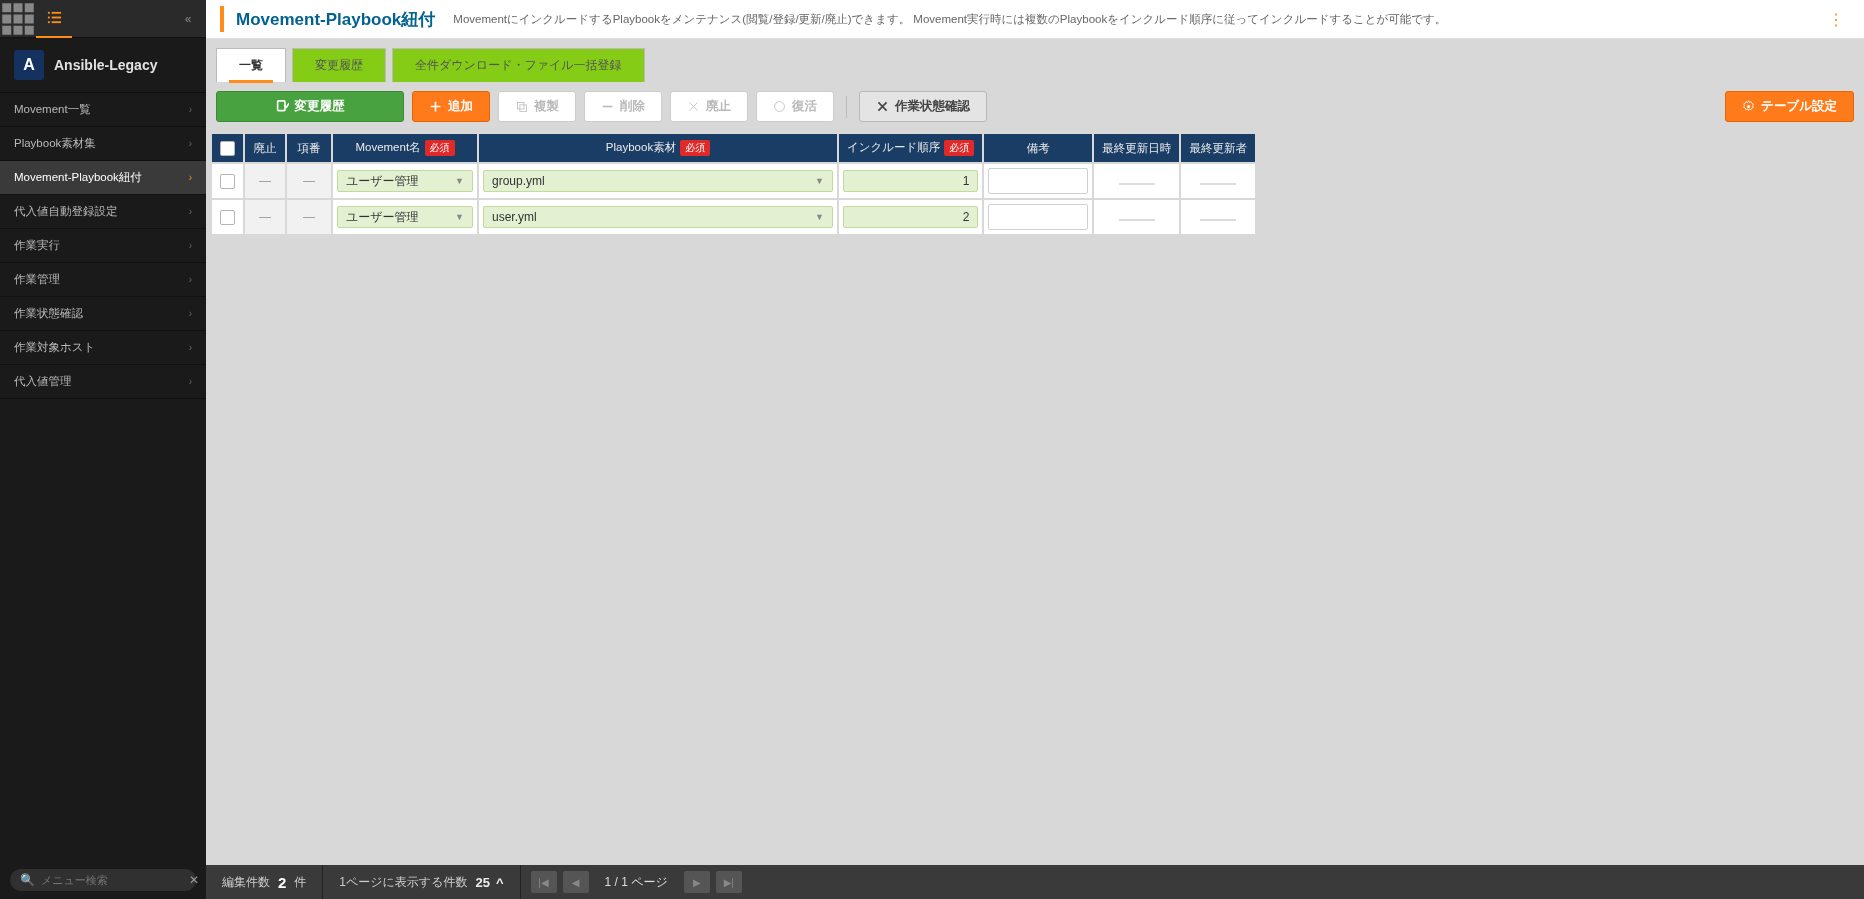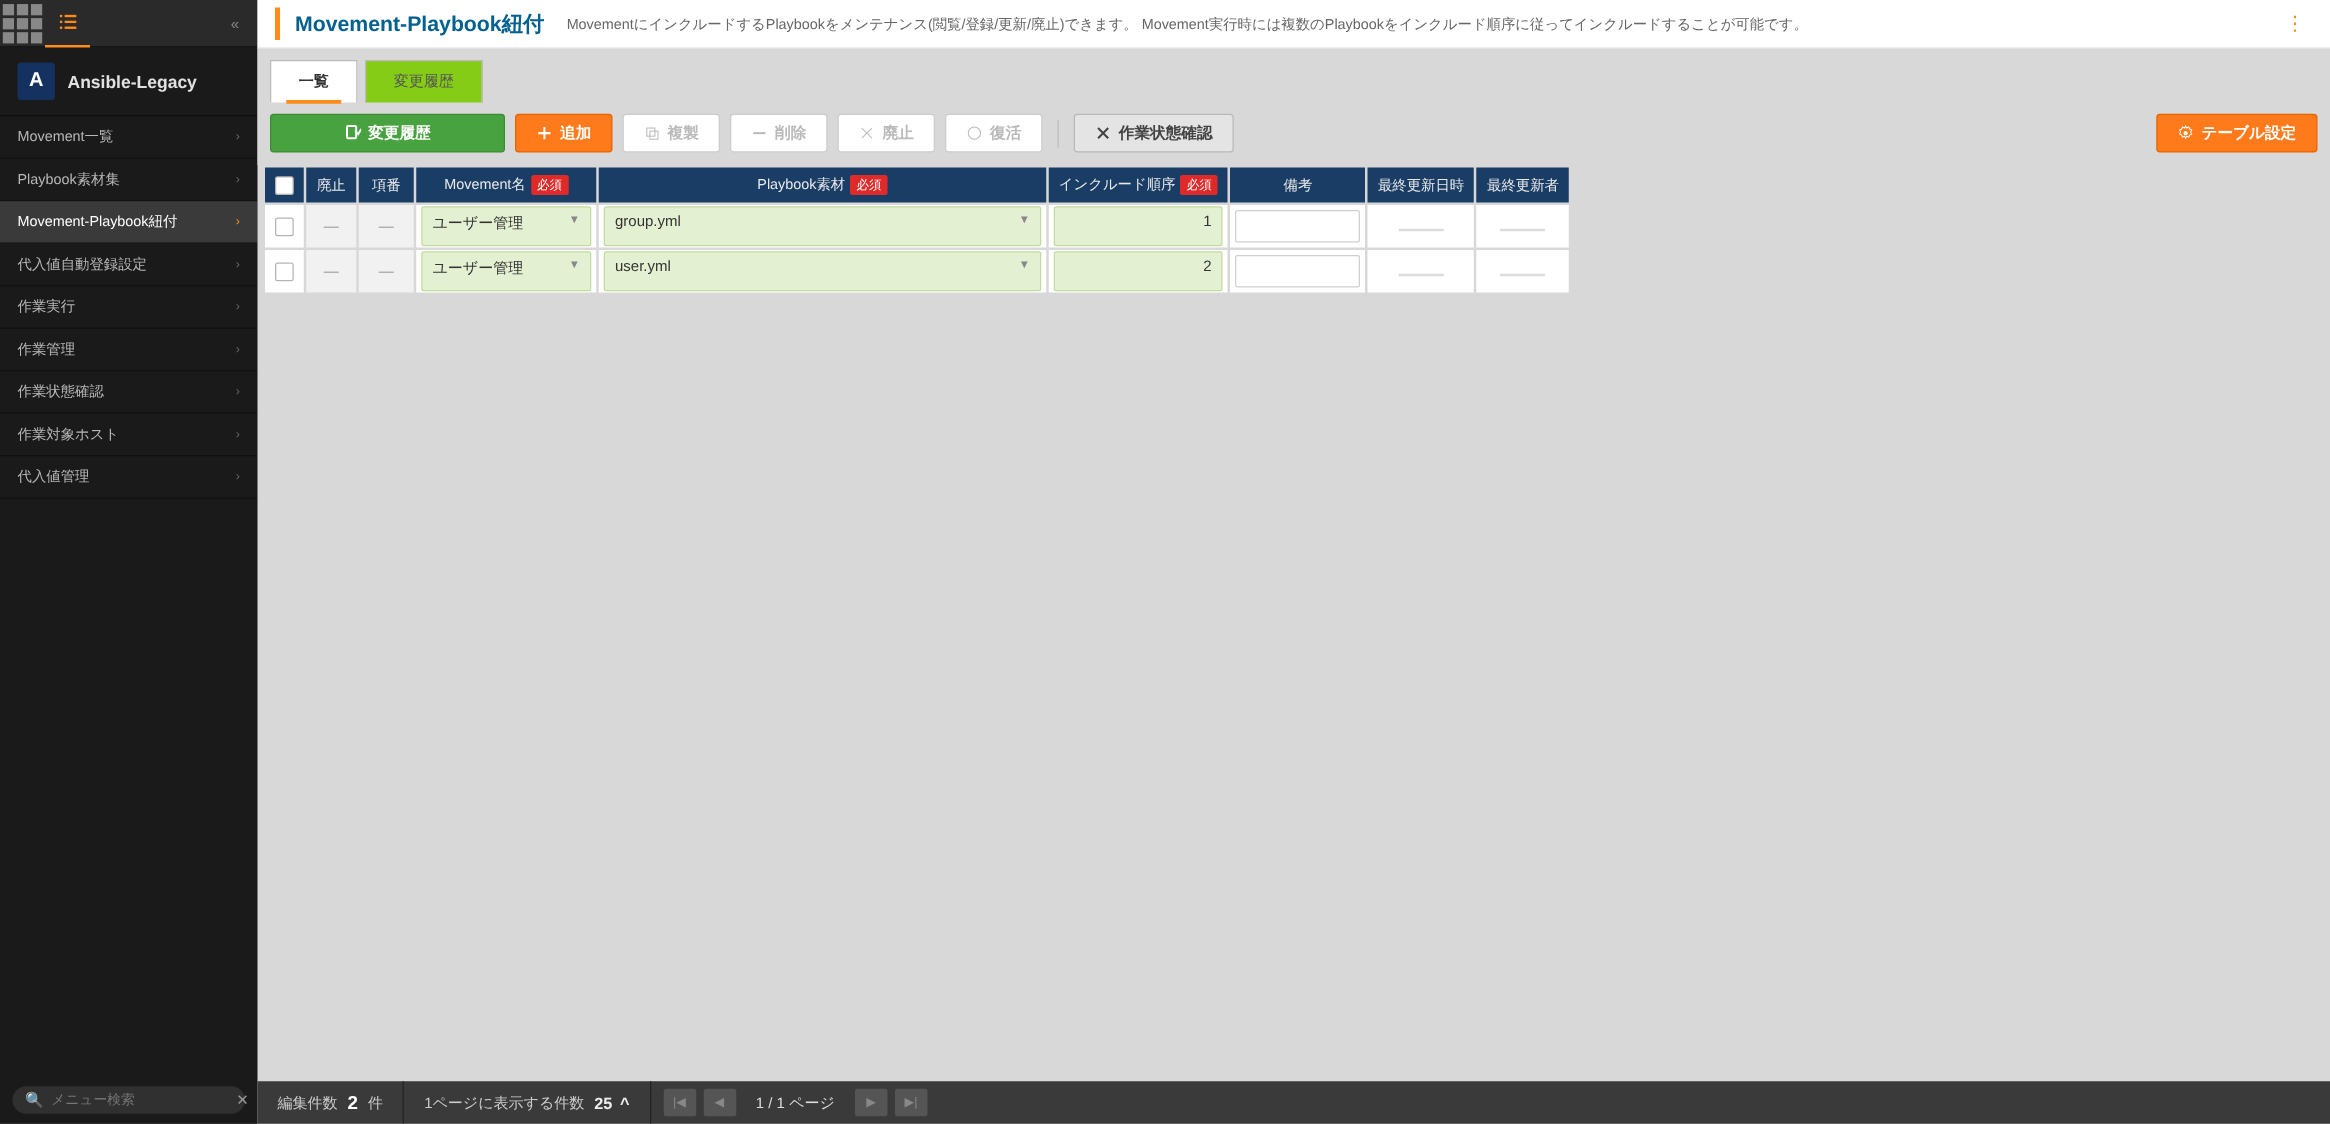--- a/index.html
+++ b/index.html
@@ -49,21 +49,21 @@
 .col-num{width:44px}
 .col-mov{width:144px}
 .col-play{width:358px}
 .col-ord{width:140px}
 .col-note{width:108px}
 .col-date{width:84px}
 .col-user{width:74px}
 .req{display:inline-block;background:#e02a2a;color:#fff;font-size:10px;padding:1px 5px;border-radius:2px;margin-left:4px}
 .chk{appearance:none;width:15px;height:15px;border:1px solid #b5b5b5;border-radius:2px;background:#fff;cursor:pointer;vertical-align:middle}
 .dash-cell{color:#999;background:#f1f1f1}
-.input-cell{background:#e3f1d2;border:1px solid #c3da9d;border-radius:2px;padding:4px 8px;font-size:12px;text-align:left;color:#333;height:32px;display:flex;align-items:flex-start}
+.input-cell{background:#e3f1d2;border:1px solid #c3da9d;border-radius:2px;padding:4px 8px;font-size:12px;text-align:left;color:#333;height:22px;display:flex;align-items:center}
 .select-cell{justify-content:space-between}
 .select-cell .caret{color:#888;font-size:9px}
 .num-input{text-align:right;justify-content:flex-end}
 .plain-input{border:1px solid #d0d0d0;border-radius:2px;height:26px;background:#fff;width:100%}
 .dash-line{display:inline-block;width:36px;height:2px;background:#dcdcdc}
 .footer{margin-top:auto;background:#3a3a3a;color:#ccc;display:flex;align-items:center;height:34px;font-size:12px}
 .footer-seg{padding:0 16px;border-right:1px solid #222;height:100%;display:flex;align-items:center;gap:8px}
 .footer .cnt{color:#fff;font-size:15px;font-weight:700}
 .page-btns{display:flex;gap:6px;align-items:center;margin-left:10px}
 .pbtn{width:26px;height:22px;background:#555;border-radius:2px;display:flex;align-items:center;justify-content:center;color:#888;font-size:10px;cursor:pointer}
@@ -155,20 +155,21 @@
   <div class="header">
     <div class="header-bar"></div>
     <div class="header-title">Movement-Playbook紐付</div>
     <div class="header-desc">MovementにインクルードするPlaybookをメンテナンス(閲覧/登録/更新/廃止)できます。 Movement実行時には複数のPlaybookをインクルード順序に従ってインクルードすることが可能です。</div>
     <div class="kebab">⋮</div>
   </div>
 
   <div class="tabs">
     <div class="tab active">一覧</div>
     <div class="tab">変更履歴</div>
+    <div class="tab">全件ダウンロード・ファイル一括登録</div>
   </div>
 
   <div class="toolbar">
     <div class="btn btn-green">
       <svg viewBox="0 0 16 16" fill="none" stroke="currentColor" stroke-width="2">
           <rect x="2" y="1" width="9" height="12" rx="1"></rect>
           <path d="M10 6l3 3 3-5"></path>
         </svg>
       <span>変更履歴</span>
     </div>

